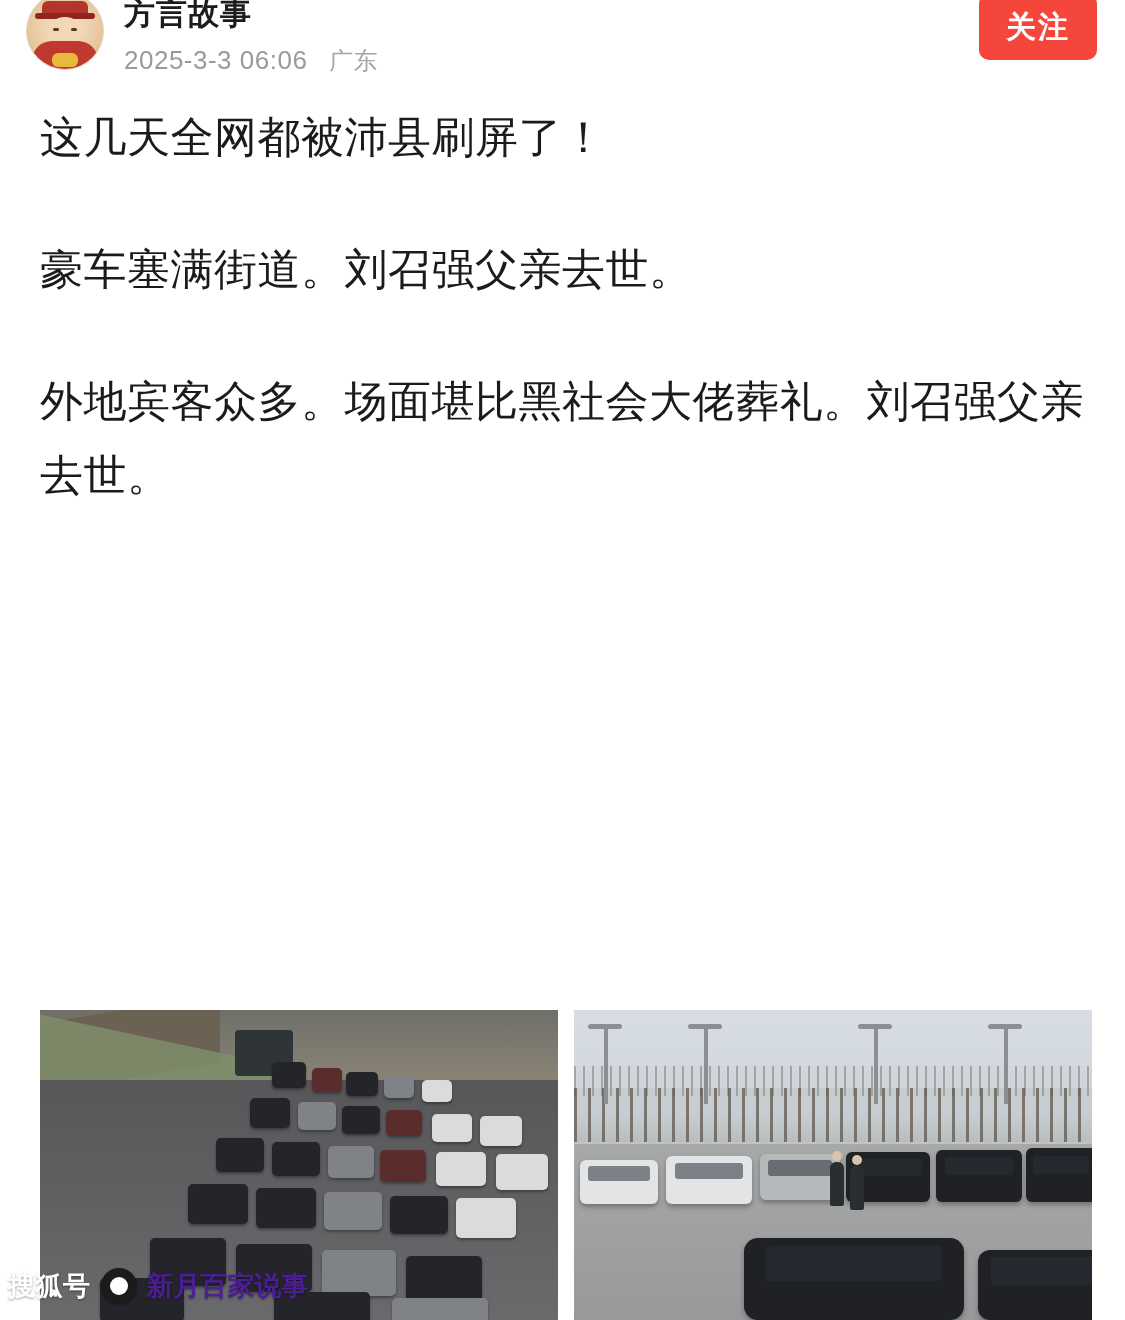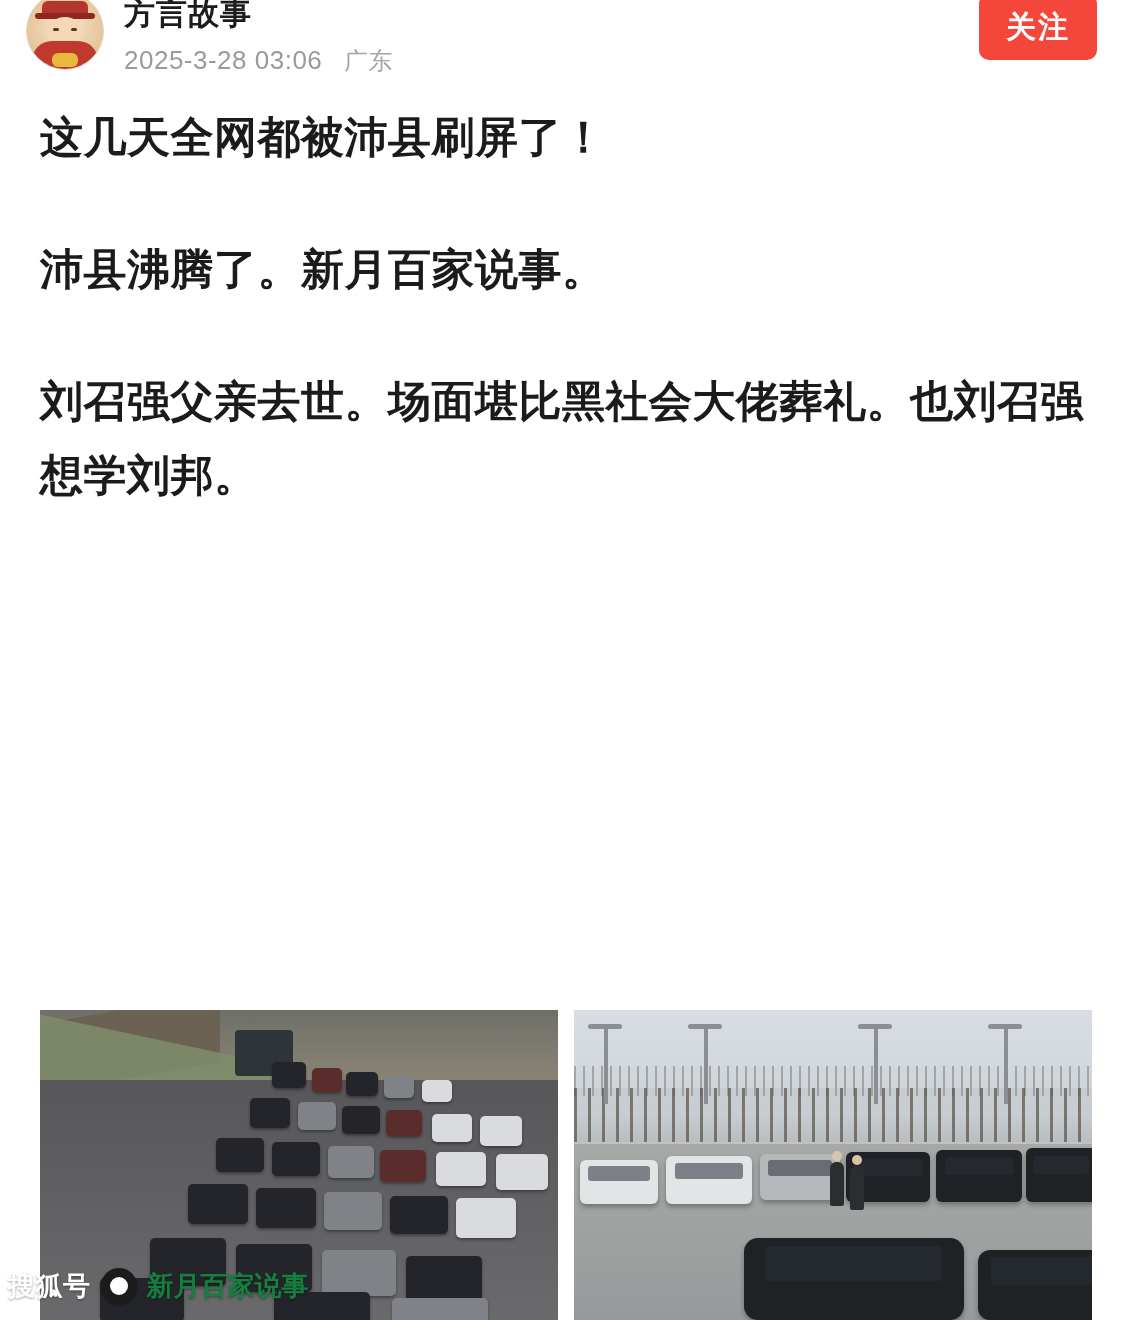--- a/index.html
+++ b/index.html
@@ -144,21 +144,21 @@
   .article {
     padding: 0 40px;
     box-sizing: border-box;
   }
   .para {
     font-size: 43px;
     line-height: 74px;
     color: #1b1b1b;
     letter-spacing: 0.5px;
     margin: 0 0 58px 0;
-    font-weight: 700;
+    font-weight: 400;
   }
   .para.first { margin-top: 14px; }
   .para.tight { margin-bottom: 52px; }
 
   
   .images {
     position: absolute;
     left: 40px;
     right: 33px;
     bottom: 0;
@@ -319,51 +319,51 @@
   .wm-logo:after {
     content: "";
     position: absolute;
     left: 9px; top: 9px;
     width: 18px; height: 18px;
     border-radius: 50%;
     background: #ffffff;
   }
   .wm-name {
     font-size: 27px;
-    color: #15803d;
+    color: #4c1d95;
     font-weight: 700;
   }
 </style>
 </head>
 <body>
 
 <div class="post-header">
 
   <div class="avatar">
     <div class="hat"></div>
     <div class="face"></div>
     <div class="robe"></div>
     <div class="gold"></div>
   </div>
 
   <div class="head-text">
     <div class="account-name">方言故事</div>
     <div class="meta-line">
-      <span>2025-3-28 03:06</span>
+      <span>2025-3-3 06:06</span>
       <span class="meta-region">广东</span>
     </div>
   </div>
 
   <button class="follow-btn">关注</button>
 </div>
 
 <div class="article">
   <p class="para first">这几天全网都被沛县刷屏了！</p>
-  <p class="para">沛县沸腾了。新月百家说事。</p>
-  <p class="para tight">刘召强父亲去世。场面堪比黑社会大佬葬礼。也刘召强想学刘邦。</p>
+  <p class="para">豪车塞满街道。刘召强父亲去世。</p>
+  <p class="para tight">外地宾客众多。场面堪比黑社会大佬葬礼。刘召强父亲去世。</p>
 </div>
 
 <div class="images">
 
   <div class="photo photo-left">
     <div class="pl-grass2"></div>
     <div class="pl-grass"></div>
     <div class="pl-road"></div>
     <div class="pl-truck"></div>
 

